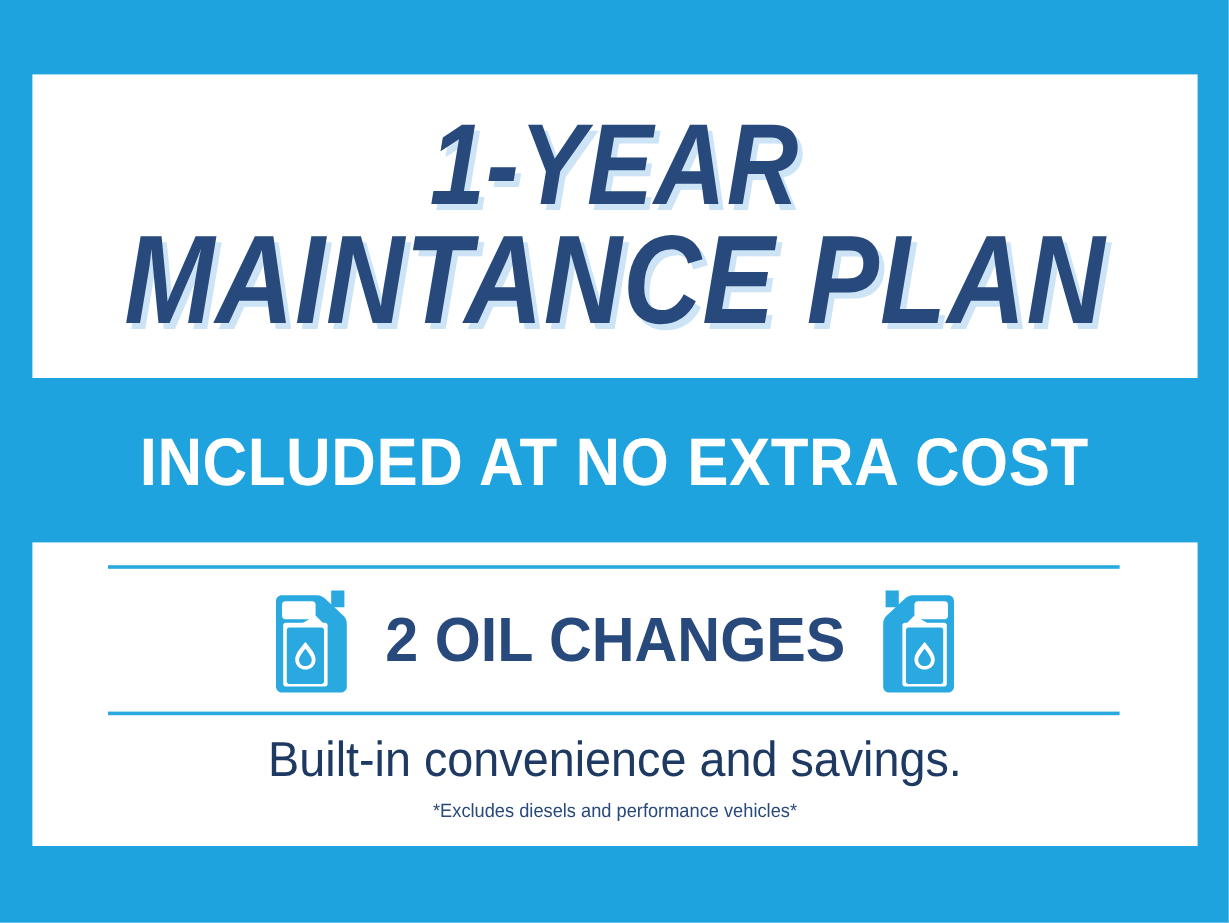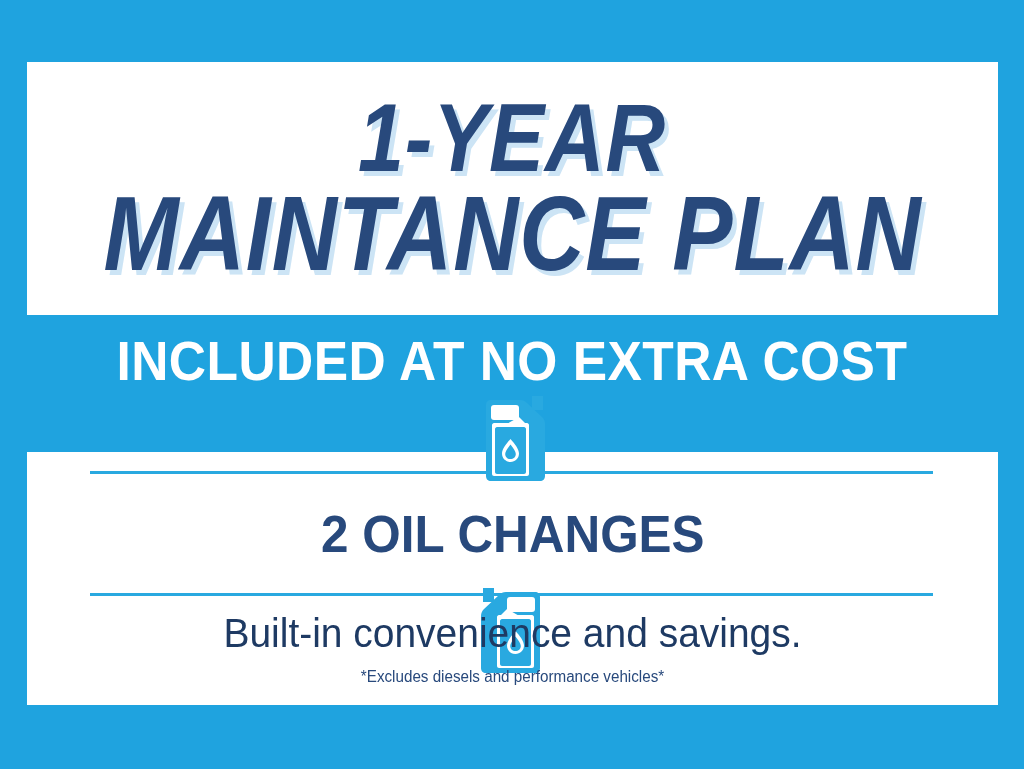--- a/index.html
+++ b/index.html
@@ -63,20 +63,21 @@
   }
 
   
   .subtitle-band {
     position: absolute;
     left: 0;
     top: 328px;
     width: 1024px;
     height: 112px;
     display: flex;
+    align-items: center;
     justify-content: center;
   }
   .subtitle {
     color: #ffffff;
     font-family: "Liberation Sans Narrow", "Liberation Sans", sans-serif;
     font-weight: 700;
     font-size: 56px;
     letter-spacing: 0.5px;
     text-transform: uppercase;
     white-space: nowrap;
@@ -107,21 +108,20 @@
   .offer-row {
     position: absolute;
     left: 0;
     top: 30px;
     width: 971px;
     height: 104px;
     display: flex;
     align-items: center;
     justify-content: center;
     gap: 20px;
-    flex-direction: column;
   }
 
   .jug-icon {
     width: 68px;
     height: 92px;
     flex: none;
     display: block;
   }
   .jug-icon.flip { transform: scaleX(-1); }
 

